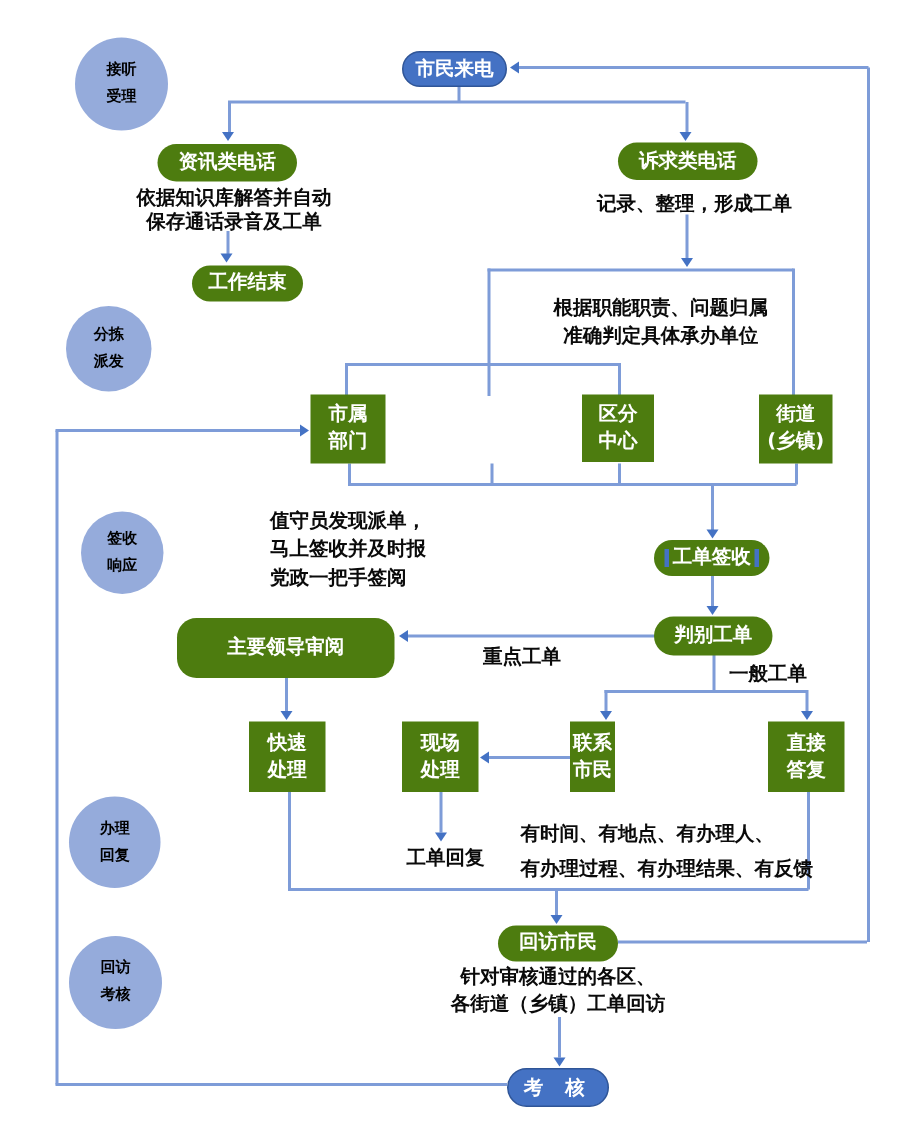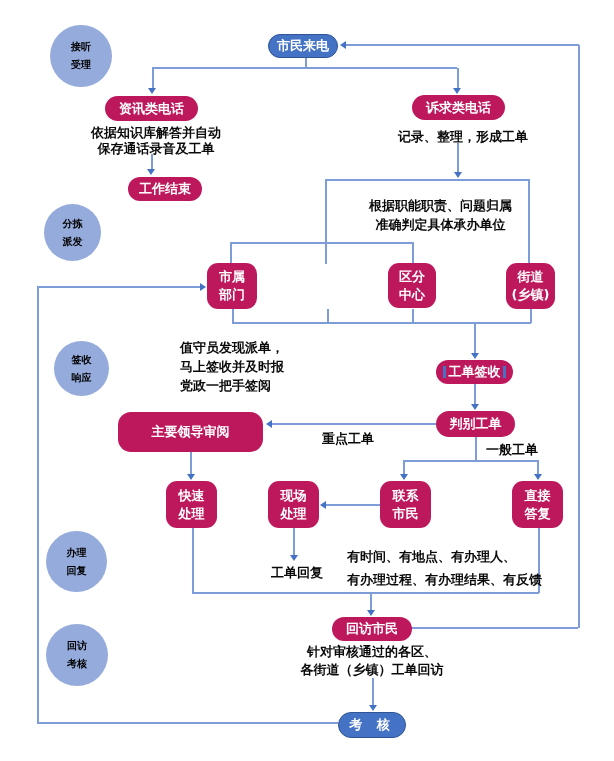--- a/index.html
+++ b/index.html
@@ -8,26 +8,26 @@
     font-family:"DejaVu Sans","Liberation Sans",sans-serif;
   }
   
   .circle{
     position:absolute;border-radius:50%;background:#95ABDB;color:#000000;
     display:flex;align-items:center;justify-content:center;text-align:center;
     font-size:10px;font-weight:bold;line-height:18px;white-space:pre-line;
   }
   
   .pill,.sq{
-    position:absolute;background:#be185d;color:#fff;
+    position:absolute;background:#4d7c0f;color:#fff;
     display:flex;align-items:center;justify-content:center;text-align:center;
     font-size:13px;font-weight:bold;white-space:pre-line;
   }
   .pill{border-radius:13px;line-height:14px;}
-  .sq{border-radius:11px;line-height:18px;}
+  .sq{border-radius:0;line-height:18px;}
   
   .dark{
     position:absolute;background:#4472C4;border:1px solid #2F5597;color:#fff;
     display:flex;align-items:center;justify-content:center;text-align:center;
     font-size:13px;font-weight:bold;border-radius:13px;box-sizing:border-box;
   }
   
   .ln{position:absolute;background:#7E9CD8;}
   
   .ah{position:absolute;width:0;height:0;}
@@ -134,21 +134,21 @@
     <span class="bar" style="right:7px"></span>
   </div>
 
   <div class="pill" style="left:436px;top:411px;width:79px;height:26px">判别工单</div>
   <div class="pill" style="left:118px;top:412px;width:145px;height:40px">主要领导审阅</div>
 
   <div class="sq" style="left:166px;top:481px;width:51px;height:47px">快速
 处理</div>
   <div class="sq" style="left:268px;top:481px;width:51px;height:47px">现场
 处理</div>
-  <div class="sq" style="left:380px;top:481px;width:51px;height:47px">联系
+  <div class="sq" style="left:380px;top:481px;width:30px;height:47px">联系
 市民</div>
   <div class="sq" style="left:512px;top:481px;width:51px;height:47px">直接
 答复</div>
 
   <div class="pill" style="left:332px;top:617px;width:80px;height:24px">回访市民</div>
   <div class="dark" style="left:338px;top:712px;width:68px;height:26px;letter-spacing:5px">考 核</div>
 
   <div class="note center" style="left:88px;top:125px;width:136px;line-height:16px">依据知识库解答并自动
 保存通话录音及工单</div>
   <div class="note center" style="left:395px;top:127px;width:136px">记录、整理，形成工单</div>

